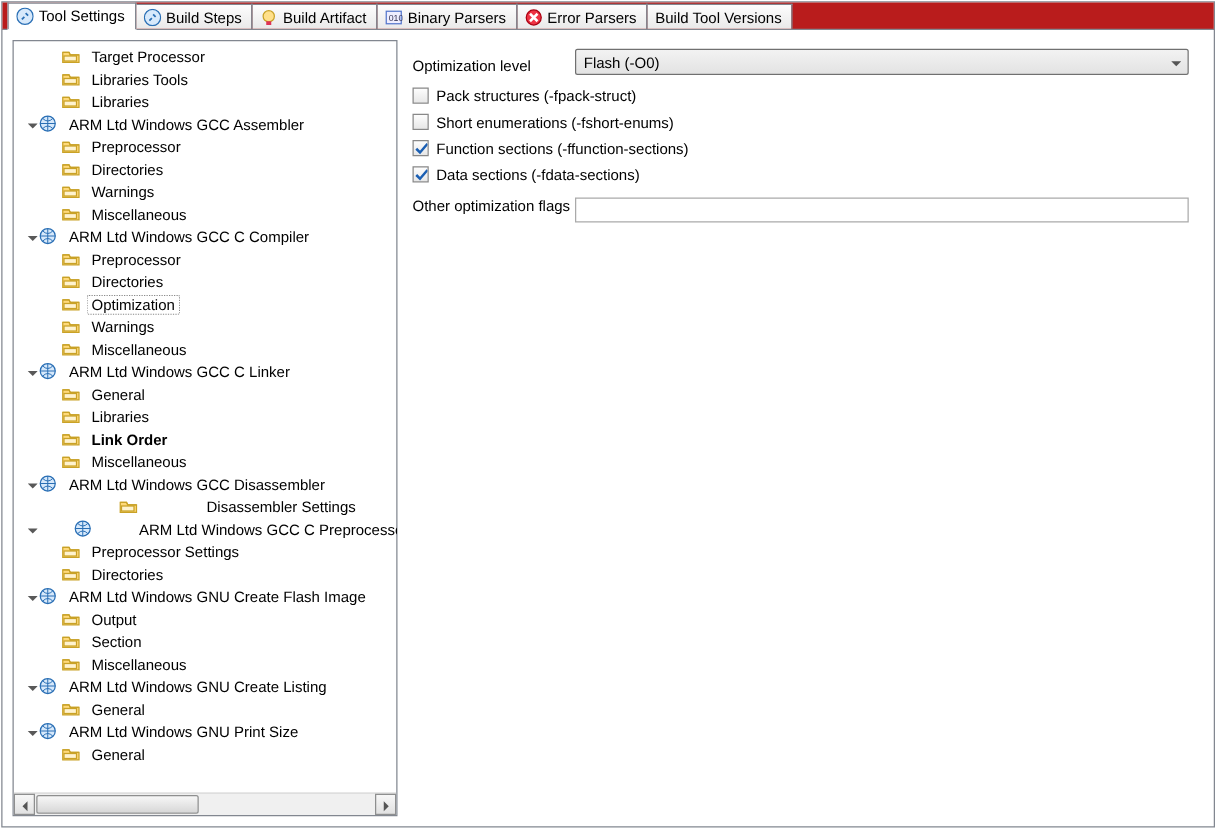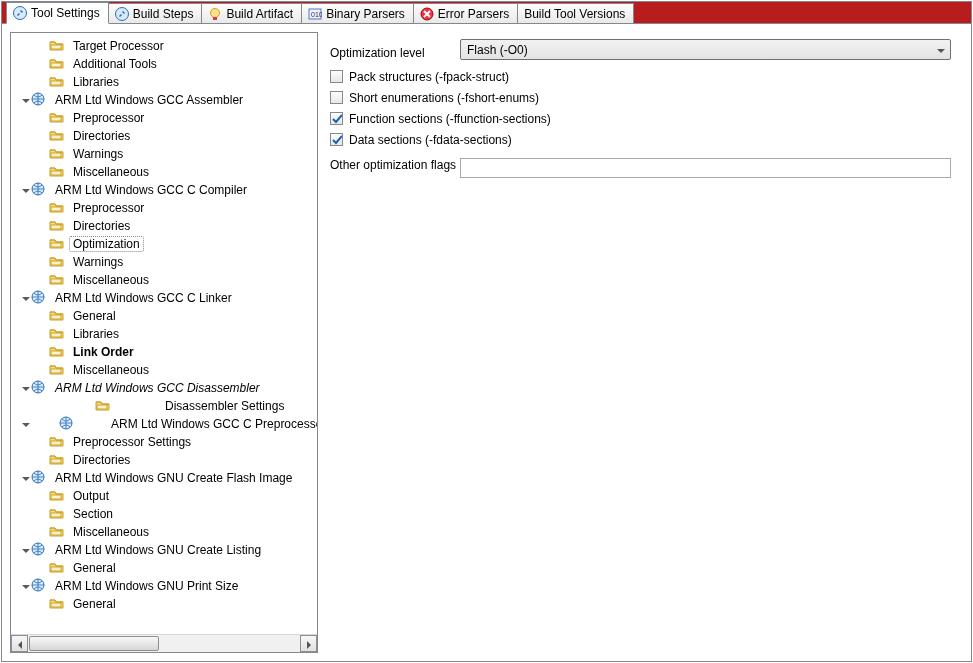--- a/index.html
+++ b/index.html
@@ -142,21 +142,21 @@
             <svg class="ico">
               <use href="#i-folder"></use>
             </svg>
             <span class="lbl">Target Processor</span>
           </div>
           <div class="node" style="padding-left: 22px;">
             <span class="twisty"></span>
             <svg class="ico">
               <use href="#i-folder"></use>
             </svg>
-            <span class="lbl">Additional Tools</span>
+            <span class="lbl">Libraries Tools</span>
           </div>
           <div class="node" style="padding-left: 22px;">
             <span class="twisty"></span>
             <svg class="ico">
               <use href="#i-folder"></use>
             </svg>
             <span class="lbl">Libraries</span>
           </div>
           <div class="node" style="padding-left: 4px;">
             <span class="twisty">
@@ -275,21 +275,21 @@
             </svg>
             <span class="lbl">Link Order</span>
           </div>
           <div class="node" style="padding-left: 22px;">
             <span class="twisty"></span>
             <svg class="ico">
               <use href="#i-folder"></use>
             </svg>
             <span class="lbl">Miscellaneous</span>
           </div>
-          <div class="node" style="padding-left: 4px; font-style: italic;">
+          <div class="node" style="padding-left: 4px;">
             <span class="twisty">
               <svg width="11" height="11">
                 <use href="#i-twisty-open"></use>
               </svg>
             </span>
             <svg class="ico">
               <use href="#i-globe"></use>
             </svg>
             <span class="lbl">ARM Ltd Windows GCC Disassembler</span>
           </div>

